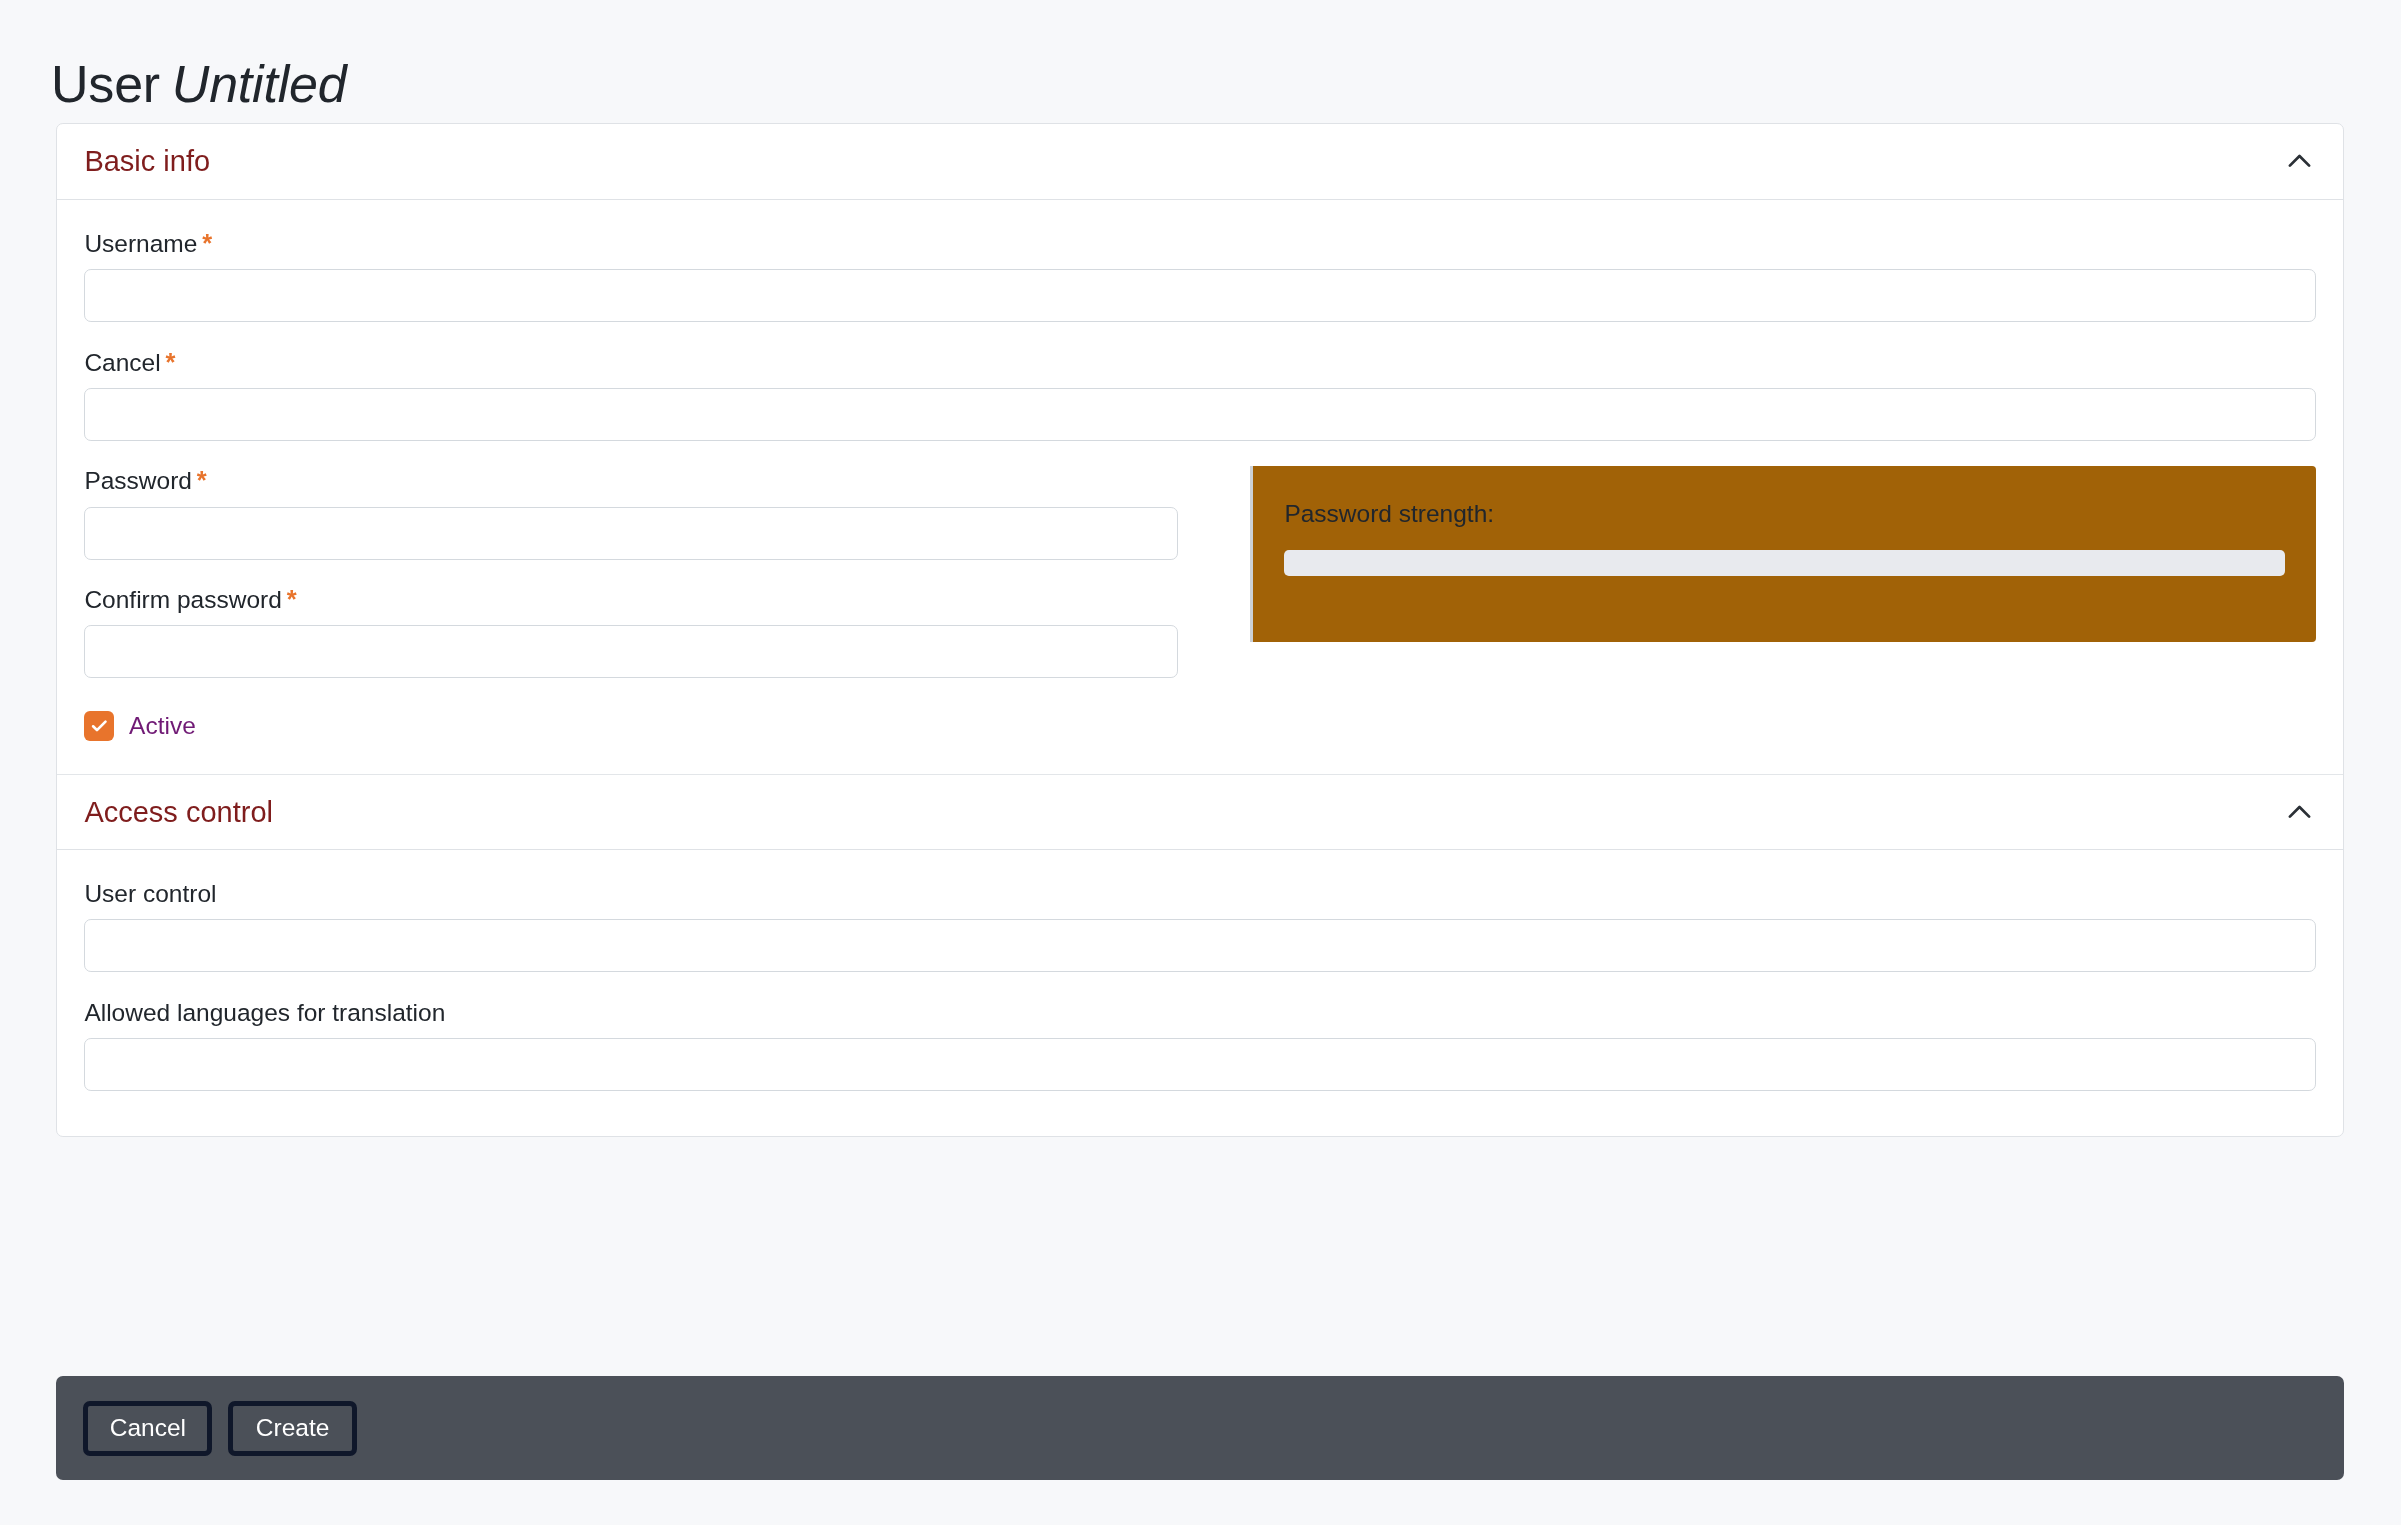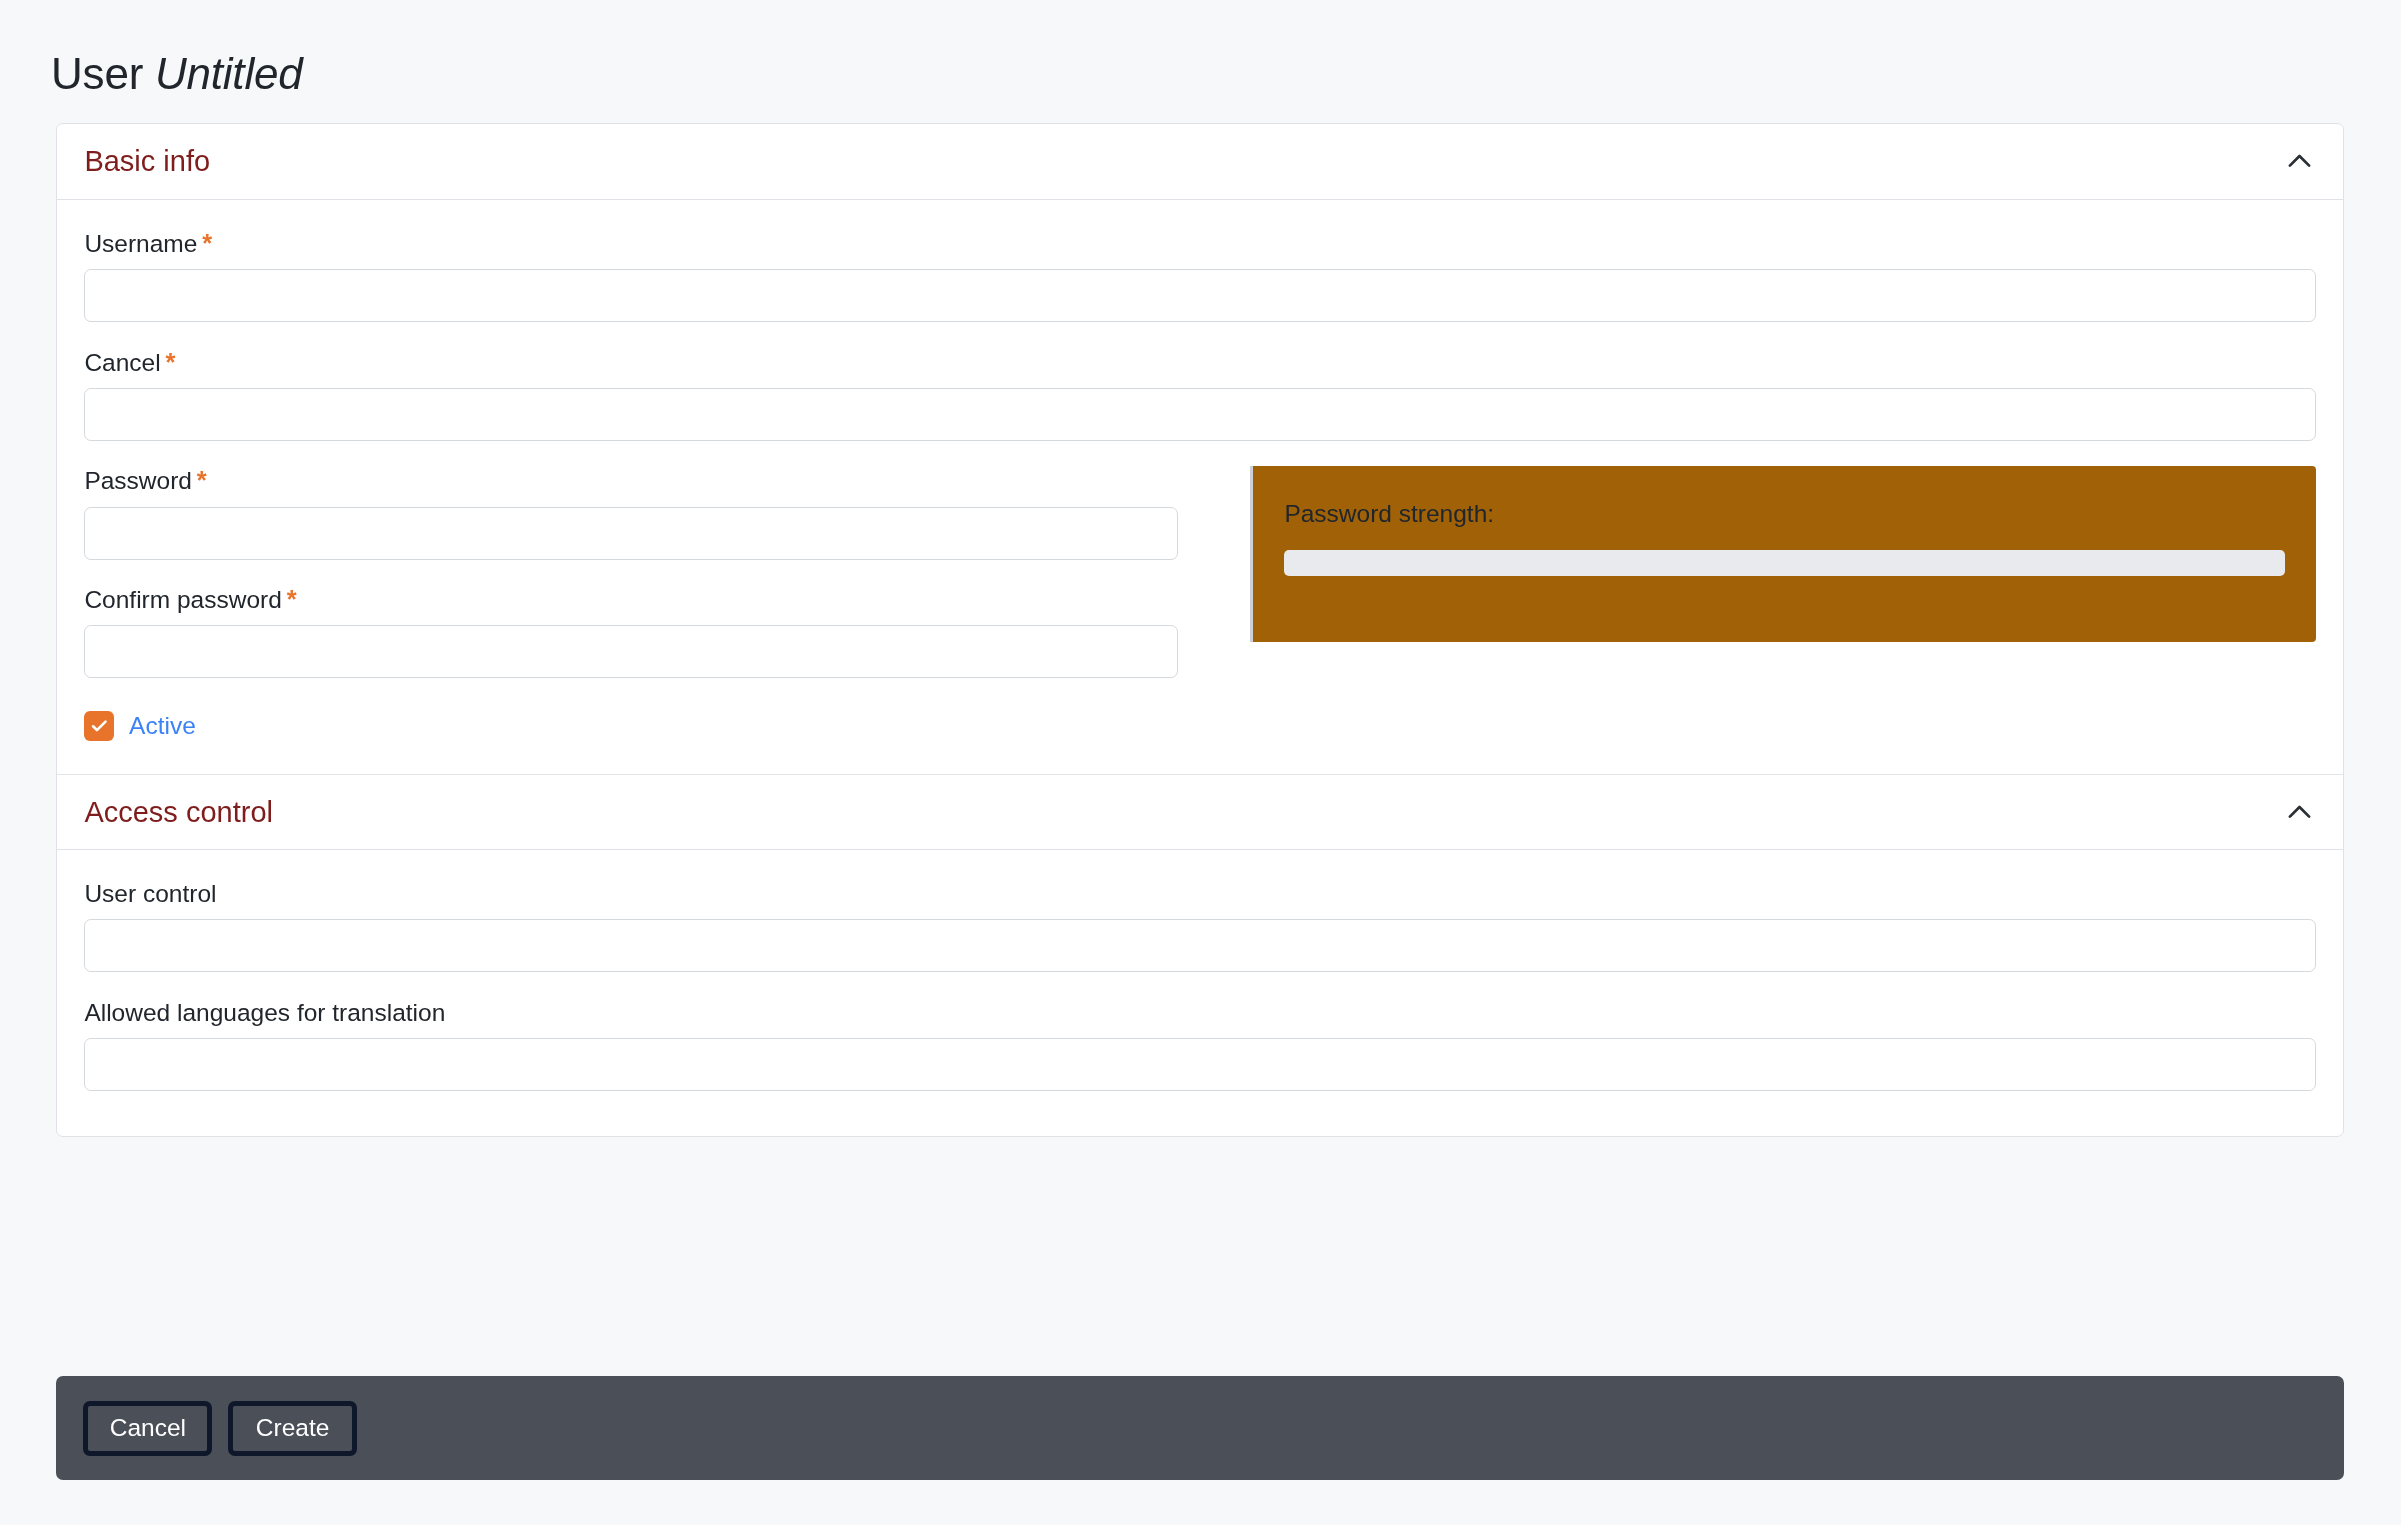--- a/index.html
+++ b/index.html
@@ -19,21 +19,21 @@
     position: relative;
     background: #f7f8fa;
     overflow: hidden;
   }
 
   
   .page-title {
     position: absolute;
     left: 51px;
     top: 19.6px;
-    font-size: 44px;
+    font-size: 52px;
     font-weight: 400;
     color: #21262c;
     letter-spacing: -0.2px;
     white-space: nowrap;
   }
   .page-title .title-main { font-style: normal; }
   .page-title .title-sub  { font-style: italic; margin-left: 11.8px; }
 
   
   .card {
@@ -156,21 +156,21 @@
     background: #e8742c;
     display: flex;
     align-items: center;
     justify-content: center;
     flex: 0 0 30px;
     cursor: pointer;
   }
   .cbx svg { display: block; }
   .cbx-label {
     font-size: 24.5px;
-    color: #3b82f6;
+    color: #701a75;
     margin-left: 14.7px;
     cursor: pointer;
   }
 
   
   .footer-bar {
     position: absolute;
     left: 56px;
     top: 1376px;
     width: 2288px;

